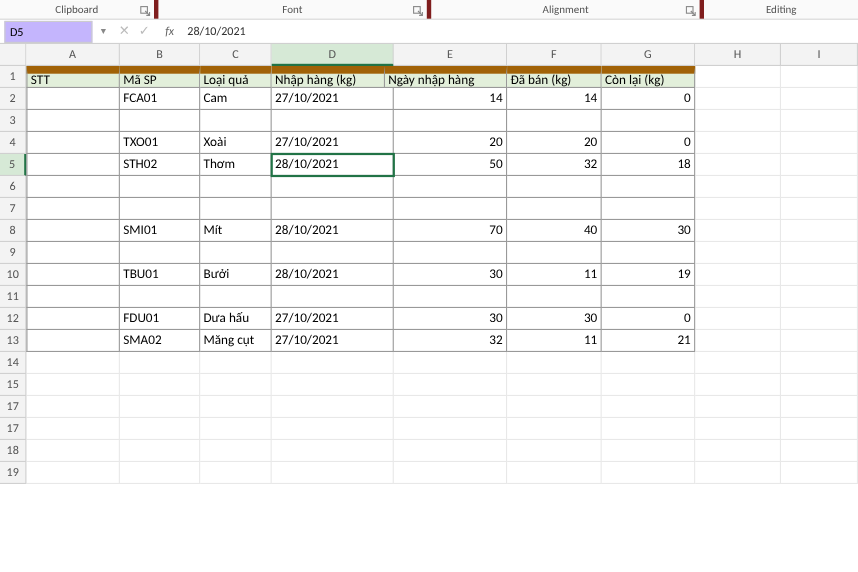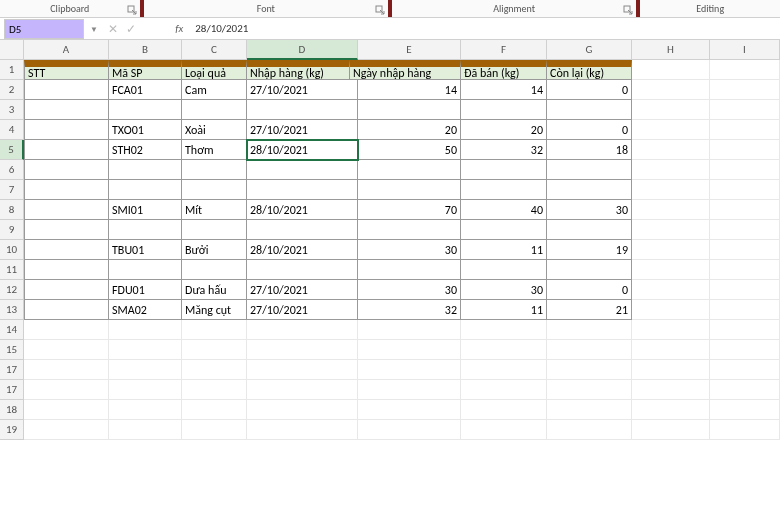--- a/index.html
+++ b/index.html
@@ -9,21 +9,21 @@
 .ribbon-group { flex: 1; display: flex; align-items: center; justify-content: center; position: relative; border-right: 4px solid #7f1d1d; }
 .ribbon-group:last-child { border-right: none; }
 .dlg-launcher { position: absolute; right: 3px; bottom: 2px; width: 10px; height: 10px; }
 .dlg-launcher svg { width: 10px; height: 10px; }
 
 .formula-row { display: flex; align-items: center; height: 22px; border-bottom: 1px solid #d0d0d0; background: #fff; }
 .name-box { width: 80px; height: 20px; border: 1px solid #ccc; margin: 0 4px; font-size: 11px; padding: 2px 4px; background: #c4b5fd; display: flex; align-items: flex-end; }
 .dd { width: 12px; display: flex; align-items: center; justify-content: center; color: #888; font-size: 8px; }
 .fb-btns { display: flex; gap: 8px; padding: 0 8px; color: #bbb; }
 .fb-btns span { font-size: 12px; }
-.fx { font-style: italic; color: #666; font-size: 11px; padding: 0 6px; margin-left: 25px; }
+.fx { font-style: italic; color: #666; font-size: 11px; padding: 0 6px; }
 .formula-input { flex: 1; font-size: 11px; padding: 2px 6px; color: #333; }
 
 .grid-area { position: relative; }
 .col-headers { display: flex; height: 20px; background: #f3f3f3; }
 .row-hdr-spacer { width: 24px; background: #f3f3f3; border-right: 1px solid #d0d0d0; border-bottom: 1px solid #d0d0d0; }
 .col-hdr { border-right: 1px solid #d0d0d0; border-bottom: 1px solid #d0d0d0; display: flex; align-items: center; justify-content: center; font-size: 11px; color: #555; background: #f3f3f3; }
 .col-hdr.sel { background: #d6e9d6; border-bottom: 2px solid #217346; }
 
 .rows { }
 .row { display: flex; height: 20px; }

